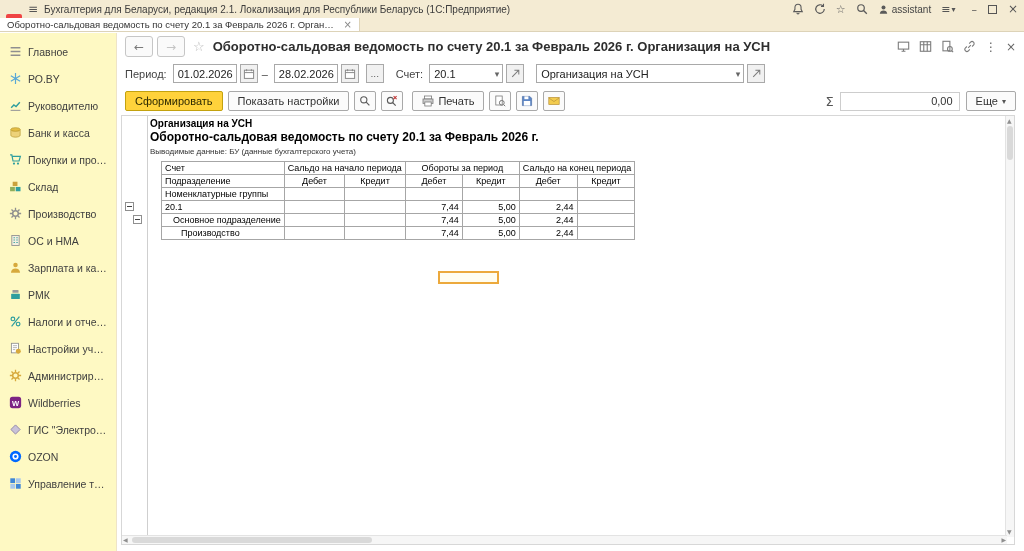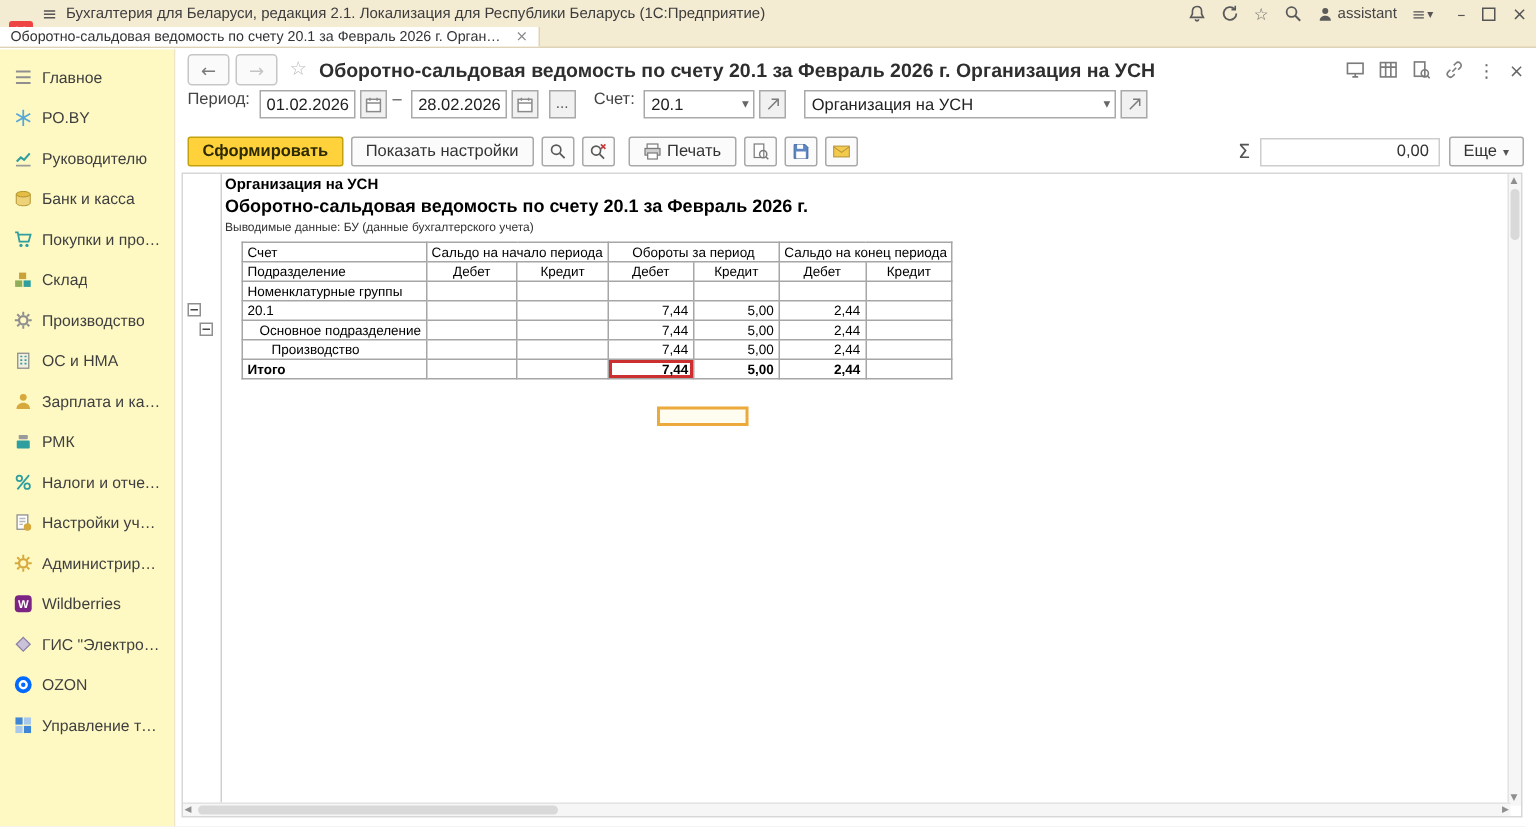--- a/index.html
+++ b/index.html
@@ -46,39 +46,39 @@
   .navbtn{width:26px;height:19px;border:1px solid #c6c6c6;border-radius:3px;background:#fafafa;
           display:flex;align-items:center;justify-content:center;color:#7a7a7a;font-size:12px;cursor:pointer;}
   .navbtn.fwd{color:#c4c4c4;}
   .fstar{color:#b9b9b9;font-size:13px;margin:0 4px;cursor:pointer;}
   .ftitle{font-size:13px;font-weight:bold;color:#2e2e2e;white-space:nowrap;overflow:hidden;}
   .fhdr-right{margin-left:auto;display:flex;align-items:center;gap:9px;color:#777;flex:none;}
   .hico{display:flex;align-items:center;justify-content:center;cursor:pointer;}
   .kebab{font-size:12px;color:#666;}
   .closex2{font-size:12px;color:#666;}
 
-  .filters{position:absolute;left:0;top:27px;width:100%;height:27px;display:flex;gap:4px;
+  .filters{position:absolute;left:0;top:27px;width:100%;height:27px;display:flex;align-items:center;gap:4px;
            padding:0 8px;box-sizing:border-box;}
   .flabel{color:#444;margin-right:2px;white-space:nowrap;}
   .gapl{margin-left:8px;}
   .field{height:19px;border:1px solid #a9a9a9;background:#fff;display:flex;align-items:center;
          padding:0 4px;color:#222;box-sizing:border-box;white-space:nowrap;}
   .date{width:64px;}
   .sqbtn{width:18px;height:19px;border:1px solid #a9a9a9;background:#f1f1f1;display:flex;align-items:center;
          justify-content:center;cursor:pointer;box-sizing:border-box;margin-left:-1px;font-size:9px;color:#555;}
   .combo{position:relative;padding-right:14px;overflow:hidden;}
   .combo .caret{position:absolute;right:3px;top:4px;color:#666;font-size:9px;}
   .acct{width:74px;}
   .org{width:208px;}
 
   .acts{position:absolute;left:0;top:54px;width:100%;height:28px;display:flex;align-items:center;gap:5px;
         padding:0 8px;box-sizing:border-box;}
   .btn{height:20px;border:1px solid #a9a9a9;border-radius:2px;background:#fbfbfb;display:flex;align-items:center;
        justify-content:center;gap:4px;padding:0 9px;color:#333;cursor:pointer;box-sizing:border-box;white-space:nowrap;}
-  .btn.primary{background:#ffd23b;border-color:#c3a20f;font-weight:bold;color:#2e2a00;}
+  .btn.primary{background:#ffd23b;border-color:#c3a20f;font-weight:normal;color:#2e2a00;}
   .ibtn{width:22px;padding:0;}
   .sumwrap{margin-left:auto;display:flex;align-items:center;gap:6px;flex:none;}
   .sigma{font-size:13px;color:#555;}
   .sumfield{width:120px;height:19px;border:1px solid #cdcdcd;background:#fff;display:flex;align-items:center;
             justify-content:flex-end;padding:0 6px;color:#333;box-sizing:border-box;}
   .caret-sm{font-size:8px;color:#555;}
 
   
   .rpt{position:absolute;left:4px;top:82px;width:894px;height:430px;border:1px solid #d7d7d7;
        box-sizing:border-box;background:#fff;}
@@ -510,29 +510,20 @@
           </tr>
           <tr>
             <td class="lab ind2">Производство</td>
             <td class="num"></td>
             <td class="num"></td>
             <td class="num">7,44</td>
             <td class="num">5,00</td>
             <td class="num">2,44</td>
             <td class="num"></td>
           </tr>
-          <tr>
-            <td class="lab bold">Итого</td>
-            <td class="num bold"></td>
-            <td class="num bold"></td>
-            <td class="num bold redcell">7,44</td>
-            <td class="num bold">5,00</td>
-            <td class="num bold">2,44</td>
-            <td class="num bold"></td>
-          </tr>
         </tbody>
           </table>
 
         <div class="selcell"></div>
       </div>
 
       <div class="vscroll">
         <span class="sarr glyph" style="top:1px">▲</span>
         <div class="vthumb"></div>
         <span class="sarr glyph" style="bottom:1px">▼</span>

